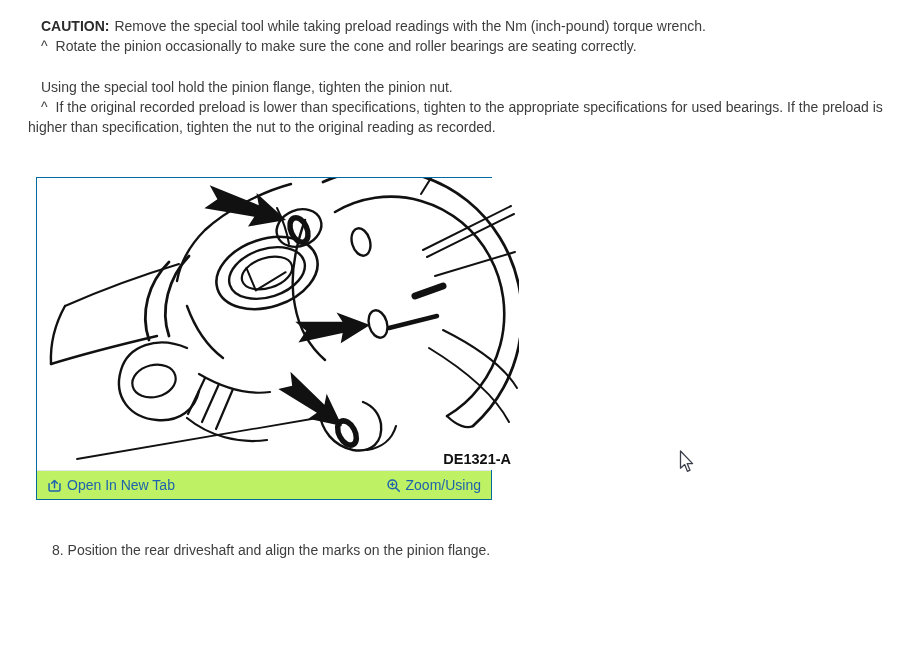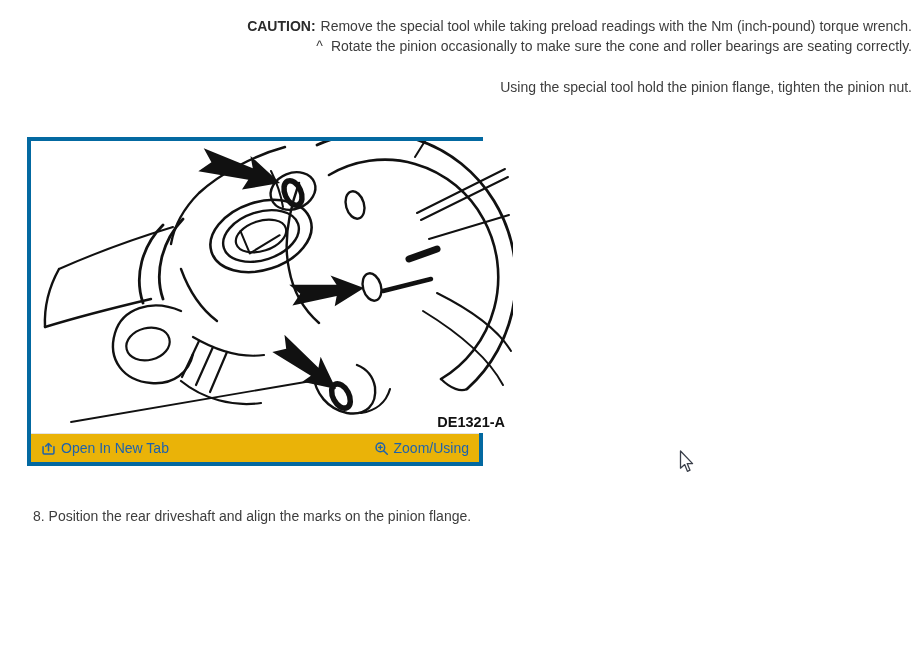--- a/index.html
+++ b/index.html
@@ -1,54 +1,55 @@
 <!DOCTYPE html>
 <html><head>
 <meta charset="utf-8">
 <style>
   html,body{margin:0;padding:0;background:#ffffff;}
   body{
     width:922px;height:648px;position:relative;overflow:hidden;
     font-family:"Liberation Sans","DejaVu Sans",sans-serif;
     font-size:14px;line-height:20px;color:#3d3d3d;
   }
-  .text-block{padding:0 10px 0 28px;text-align:right;}
+  .text-block{padding:0 10px 0 28px;}
   p.para{margin:0;text-indent:13px;}
   p.caution{margin-top:16px;}
   p.intro{margin-top:21px;}
   .caution-label{font-weight:bold;color:#2b2b2b;margin-right:5px;}
   .caret{margin-right:8px;}
   
   .figure-panel{
-    margin:40px 0 0 27px;width:456px;
-    border:4px solid #0369a1;background:#ffffff;box-sizing:border-box;
+    margin:40px 0 0 36px;width:456px;
+    border:1px solid #0369a1;background:#ffffff;box-sizing:border-box;
   }
   .figure-canvas{width:482px;height:292px;display:block;background:#ffffff;}
   .figure-footer{
-    height:28px;background:#eab308;border-top:1px solid #e4e4e4;
+    height:28px;background:#bef264;border-top:1px solid #e4e4e4;
     display:flex;align-items:center;justify-content:space-between;
     padding:0 10px;
   }
   .fig-link{
     color:#1e62ad;text-decoration:none;font-size:14px;
     display:inline-flex;align-items:center;gap:5px;cursor:pointer;
   }
   .fig-link svg{display:block;}
-  .step-line{margin:40px 0 0 0;padding-left:33px;}
+  .step-line{margin:40px 0 0 0;padding-left:52px;}
   .cursor{position:absolute;left:679px;top:450px;pointer-events:none;}
 </style>
 </head>
 <body>
 
 <div class="text-block">
   <p class="para caution"><span class="caution-label">CAUTION:</span><span>Remove the special tool while taking preload readings with the Nm (inch-pound) torque wrench.</span></p>
 
   <p class="para"><span class="caret">^</span><span>Rotate the pinion occasionally to make sure the cone and roller bearings are seating correctly.</span></p>
 
   <p class="para intro">Using the special tool hold the pinion flange, tighten the pinion nut.</p>
+  <p class="para"><span class="caret">^</span><span>If the original recorded preload is lower than specifications, tighten to the appropriate specifications for used bearings. If the preload is higher than specification, tighten the nut to the original reading as recorded.</span></p>
 </div>
 
 <div class="figure-panel">
 
   <svg class="figure-canvas" viewBox="0 0 482 292" fill="none" stroke="#111111" stroke-width="2.4" stroke-linecap="round" stroke-linejoin="round">
 
     <path d="M 40,281 L 292,238" stroke-width="1.8"></path>
 
     <g>
       <path d="M 28,128 C 62,113 102,98 142,86" stroke-width="2"></path>

